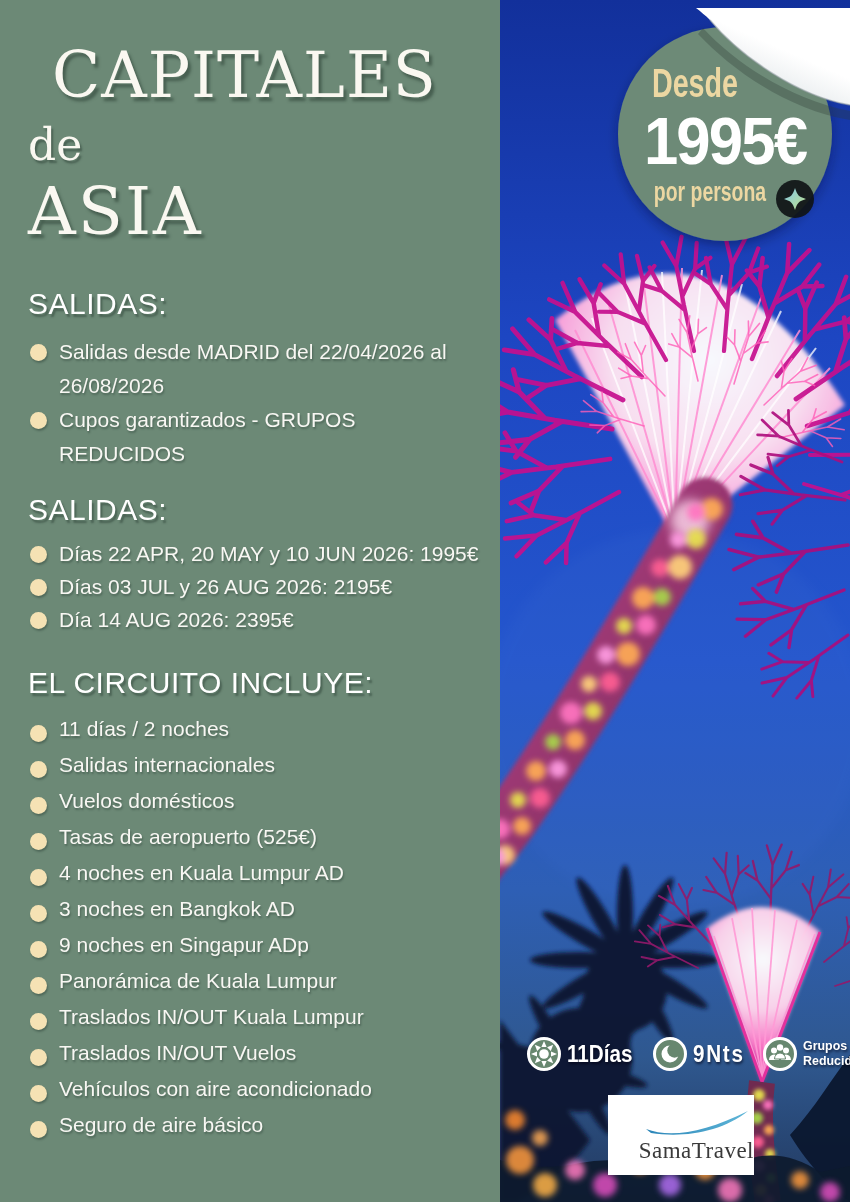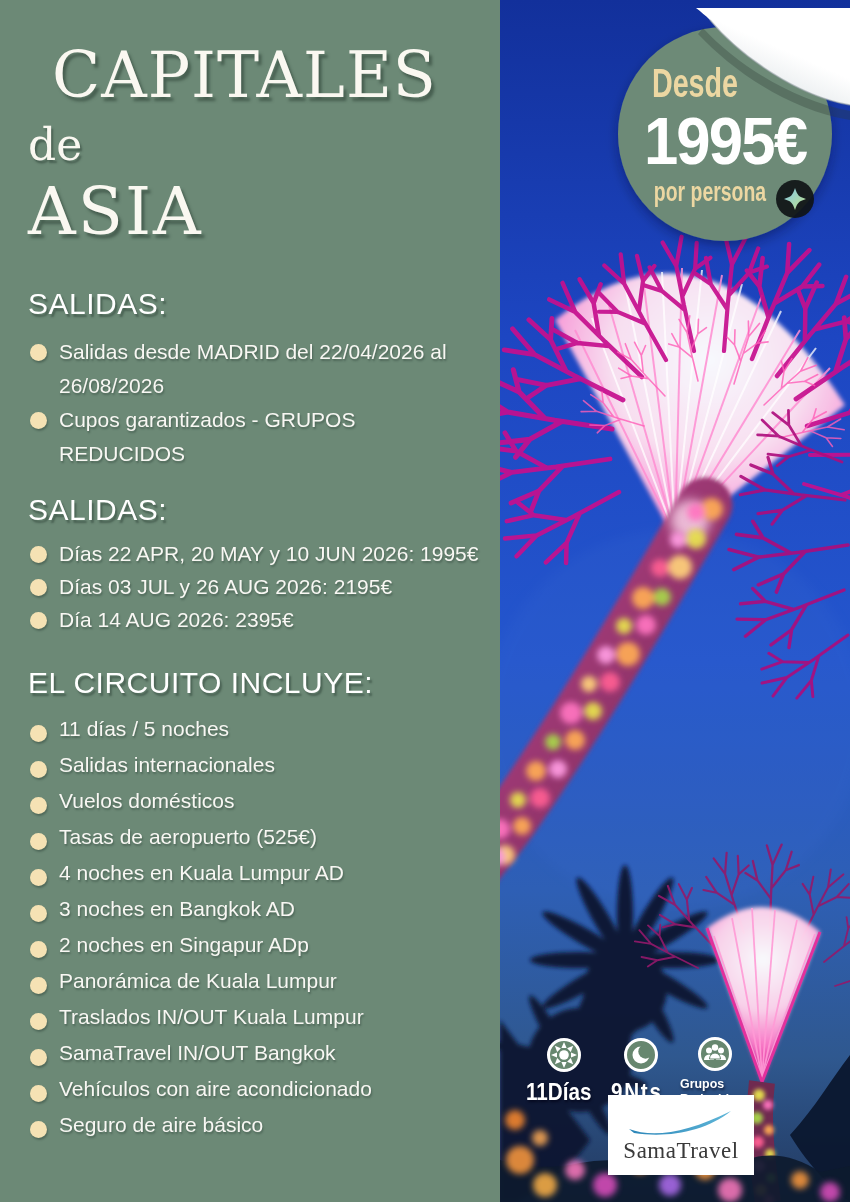--- a/index.html
+++ b/index.html
@@ -36,32 +36,32 @@
   ul.incluye-list { margin-top:16px; }
   ul.incluye-list li { line-height:26px; margin-bottom:10px; }
   
   .photo {
     position:absolute; left:500px; top:0; width:350px; height:1202px; overflow:hidden;
     box-shadow:inset 4px 0 6px -2px rgba(20,40,30,.5);
   }
   .photo svg.scene { position:absolute; left:0; top:0; }
   
   .stats { position:absolute; left:26px; top:1036px; display:flex; align-items:center; gap:9px; }
-  .stat { display:flex; align-items:center; gap:5px;flex-direction:column; }
+  .stat { display:flex; align-items:center; gap:5px; }
   .stat-label {
     color:#fff; font-weight:700; font-size:24px;
     transform:scaleX(.86); transform-origin:left center; white-space:nowrap;
     text-shadow:1px 2px 3px rgba(0,0,20,.65);
   }
   .stat-label.nights { letter-spacing:2px; }
   .stat-label.small { font-size:13.5px; line-height:1.1; transform:scaleX(.92); }
   
   .logo-box {
     position:absolute; left:108px; top:1095px; width:146px; height:80px; background:#fff;
-    display:flex; flex-direction:column; align-items:center; justify-content:center; gap:1px;
+    display:flex; flex-direction:column; align-items:flex-end; justify-content:center; gap:1px;
   }
   .logo-text { font-family:"Liberation Serif", serif; font-size:23px; color:#3a3a3a; letter-spacing:.5px; }
   
   .badge { position:absolute; left:560px; top:8px; width:290px; height:250px; }
   .badge svg { position:absolute; left:0; top:0; }
   .badge-prefix {
     position:absolute; left:20px; top:52px; width:230px; text-align:center;
     color:#ecd7a2; font-size:41px; font-weight:700;
     transform:scaleX(.70); transform-origin:center;
   }
@@ -107,48 +107,48 @@
           <span>Días 03 JUL y  26 AUG 2026: 2195€</span>
         </li>
       <li>
           <span>Día 14 AUG 2026: 2395€</span>
         </li>
     </ul>
 
     <div class="section-heading sh-incluye">EL CIRCUITO INCLUYE:</div>
     <ul class="bullets incluye-list">
       <li>
-          <span>11 días / 5 noches</span>
+          <span>11 días / 2 noches</span>
         </li>
       <li>
           <span>Salidas internacionales</span>
         </li>
       <li>
           <span>Vuelos domésticos</span>
         </li>
       <li>
           <span>Tasas de aeropuerto (525€)</span>
         </li>
       <li>
           <span>4 noches en Kuala Lumpur AD</span>
         </li>
       <li>
           <span>3 noches en Bangkok AD</span>
         </li>
       <li>
-          <span>2 noches en Singapur ADp</span>
+          <span>9 noches en Singapur ADp</span>
         </li>
       <li>
           <span>Panorámica de Kuala Lumpur</span>
         </li>
       <li>
           <span>Traslados IN/OUT Kuala Lumpur</span>
         </li>
       <li>
-          <span>SamaTravel IN/OUT Bangkok</span>
+          <span>Traslados IN/OUT Vuelos</span>
         </li>
       <li>
           <span>Vehículos con aire acondicionado</span>
         </li>
       <li>
           <span>Seguro de aire básico</span>
         </li>
     </ul>
   </div>
 

